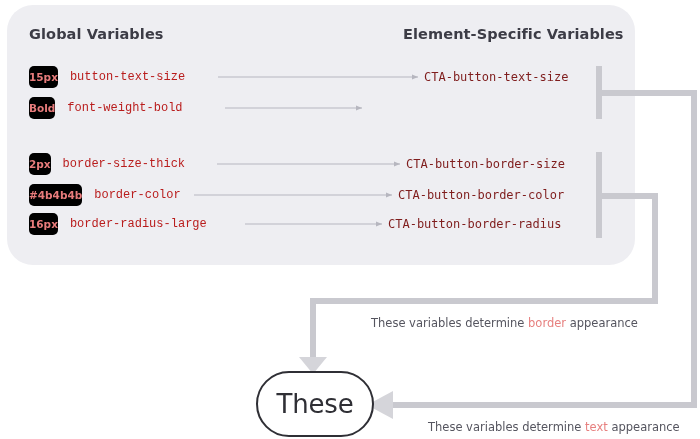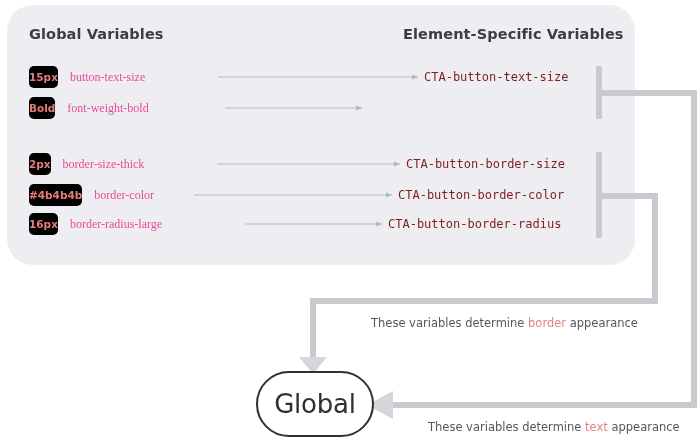--- a/index.html
+++ b/index.html
@@ -56,23 +56,23 @@
     background: #000000;
     border-radius: 5px;
     color: #e77b7b;
     font-family: "DejaVu Sans", sans-serif;
     font-size: 10.5px;
     font-weight: bold;
     white-space: nowrap;
   }
   .global-name {
     margin-left: 12px;
-    font-family: Liberation Serif, serif;
+    font-family: Liberation Mono, monospace;
     font-size: 12px;
-    color: #ec4899;
+    color: #b91c1c;
     white-space: nowrap;
   }
   .element-name {
     position: absolute;
     font-family: "DejaVu Sans Mono", monospace;
     font-size: 12px;
     color: #7f1d1d;
     white-space: nowrap;
     height: 24px;
     display: flex;
@@ -192,21 +192,21 @@
     <span class="chip">16px</span>
     <span class="global-name">border-radius-large</span>
   </div>
 
   <div class="element-name" id="row-e0">CTA-button-text-size</div>
   <div class="element-name" id="row-e2">CTA-button-border-size</div>
   <div class="element-name" id="row-e3">CTA-button-border-color</div>
   <div class="element-name" id="row-e4">CTA-button-border-radius</div>
 
   <div class="action-pill">
-    <span>Global</span>
+    <span>These</span>
   </div>
 
   <div class="caption" id="caption-border">
     <span>These variables determine </span><span class="hl">border</span><span> appearance</span>
   </div>
 
   <div class="caption" id="caption-text">
     <span>These variables determine </span><span class="hl">text</span><span> appearance</span>
   </div>
 

